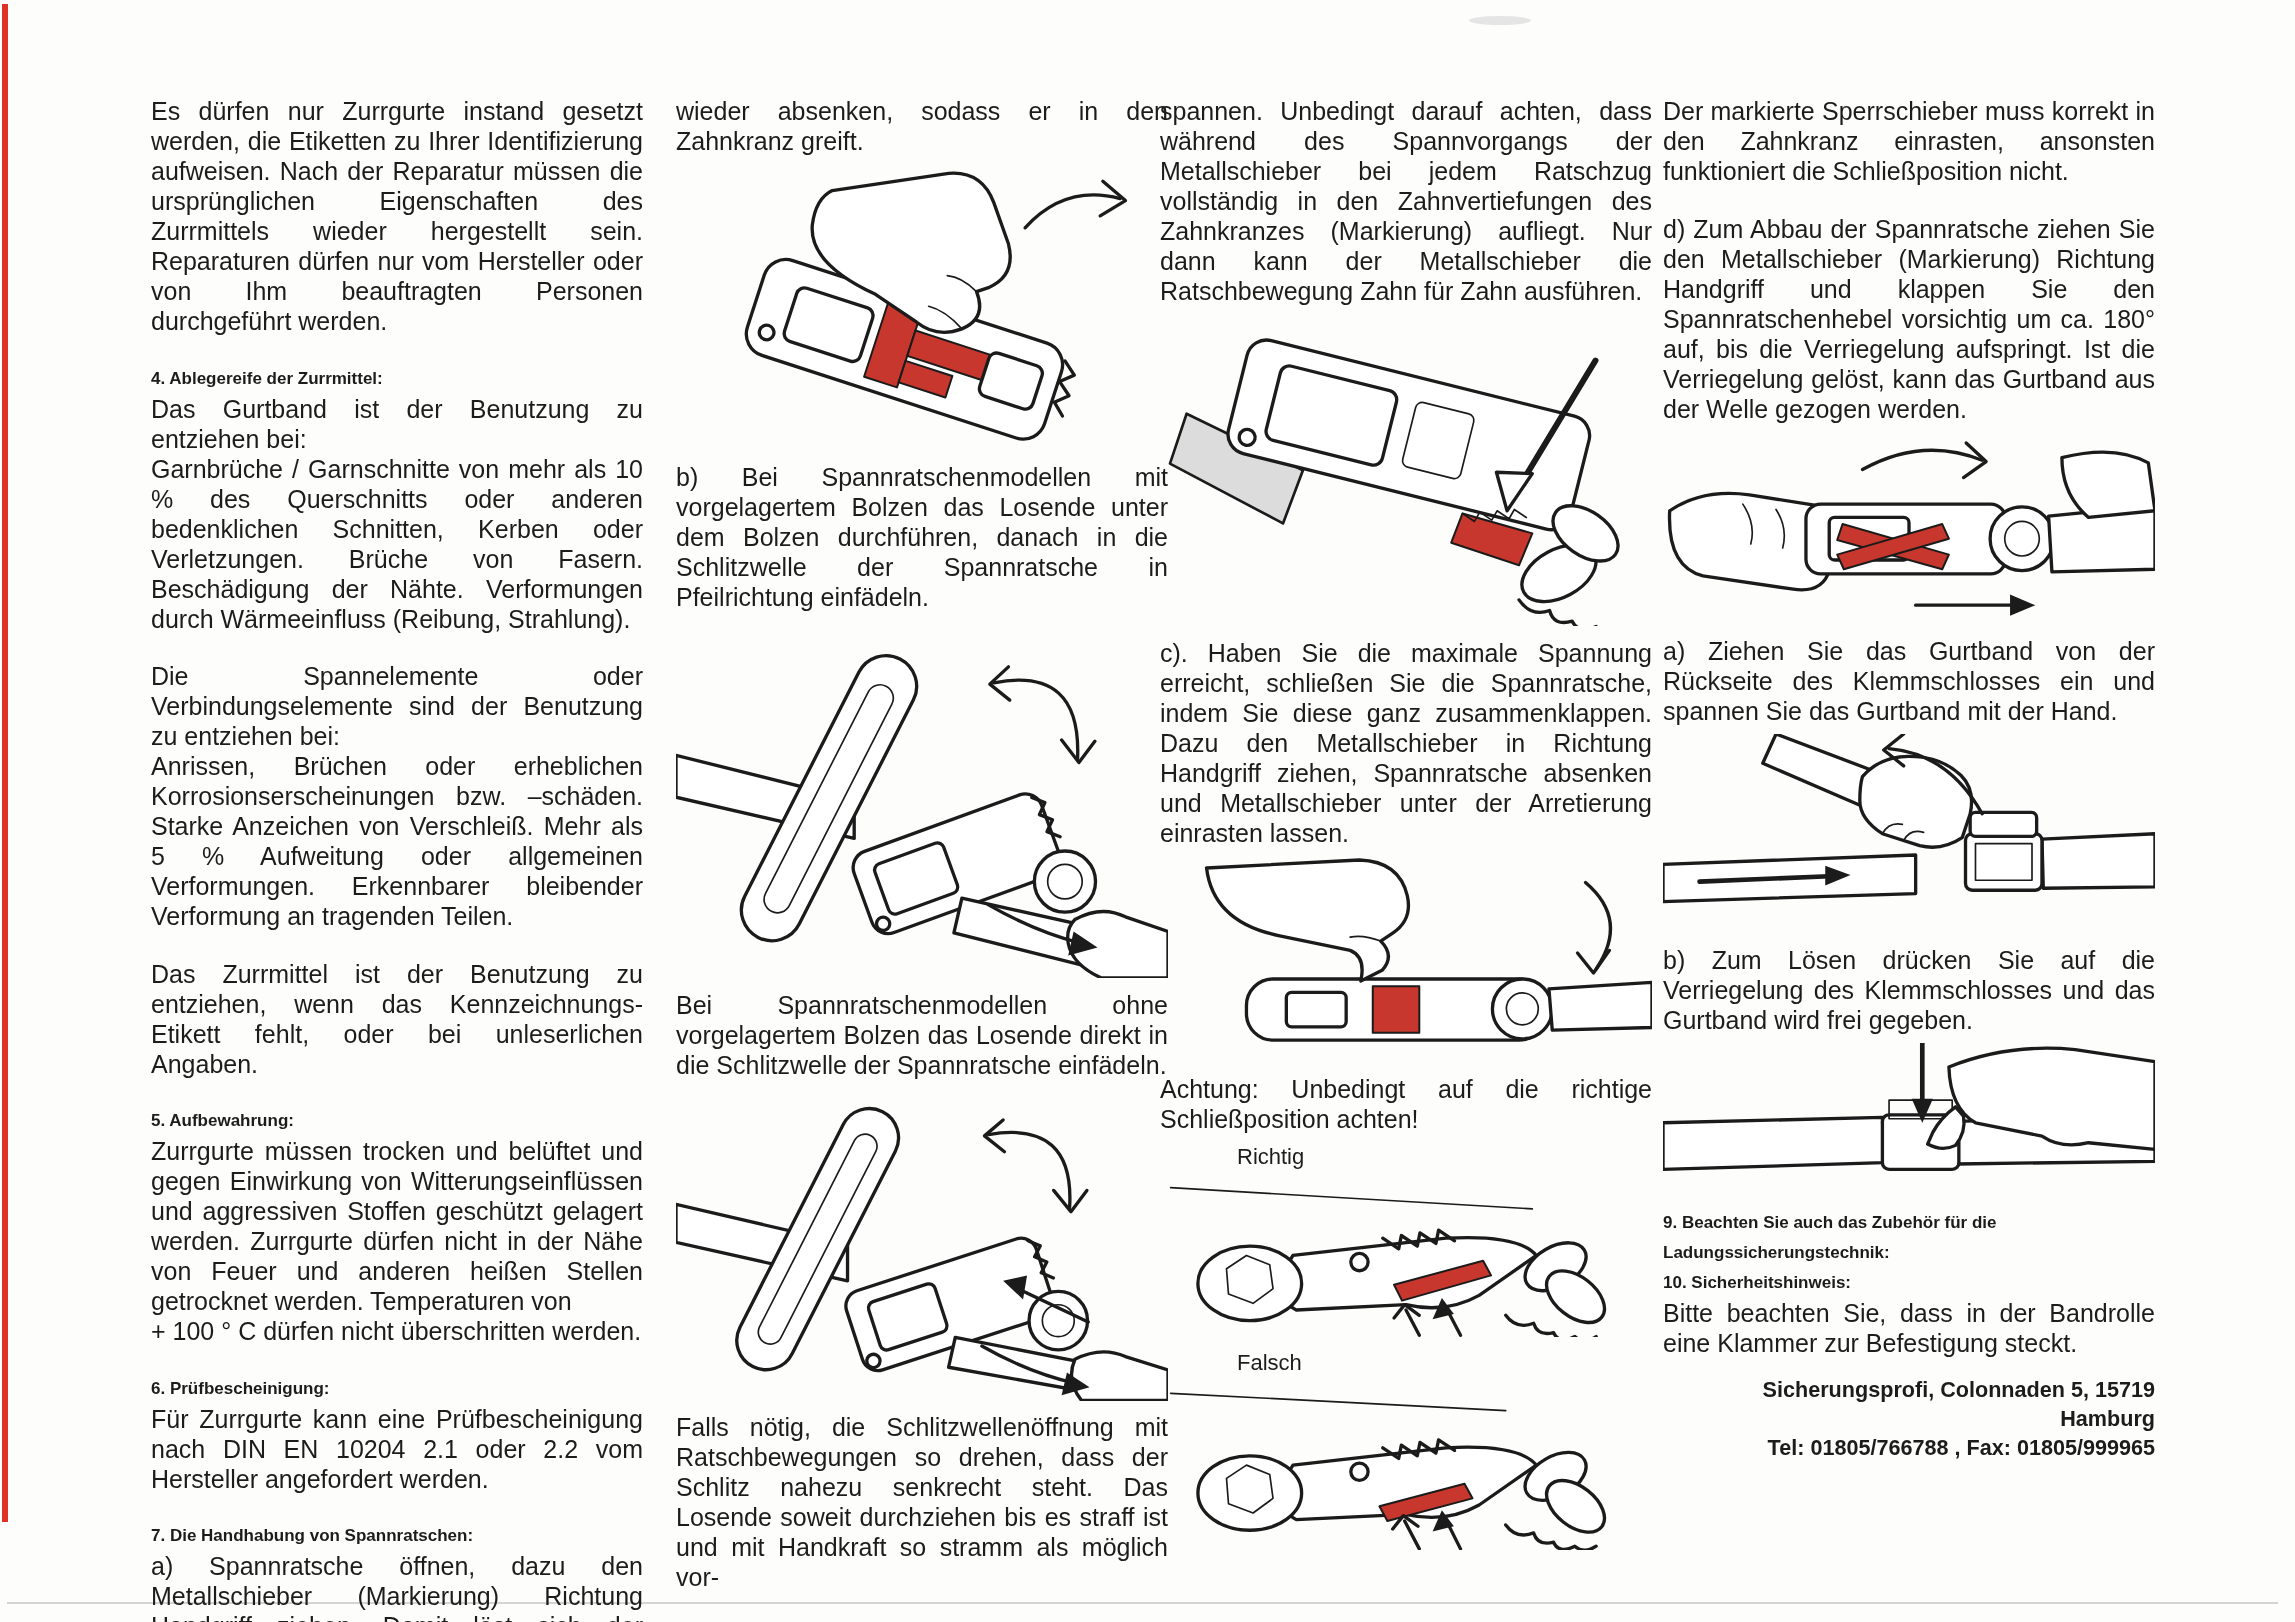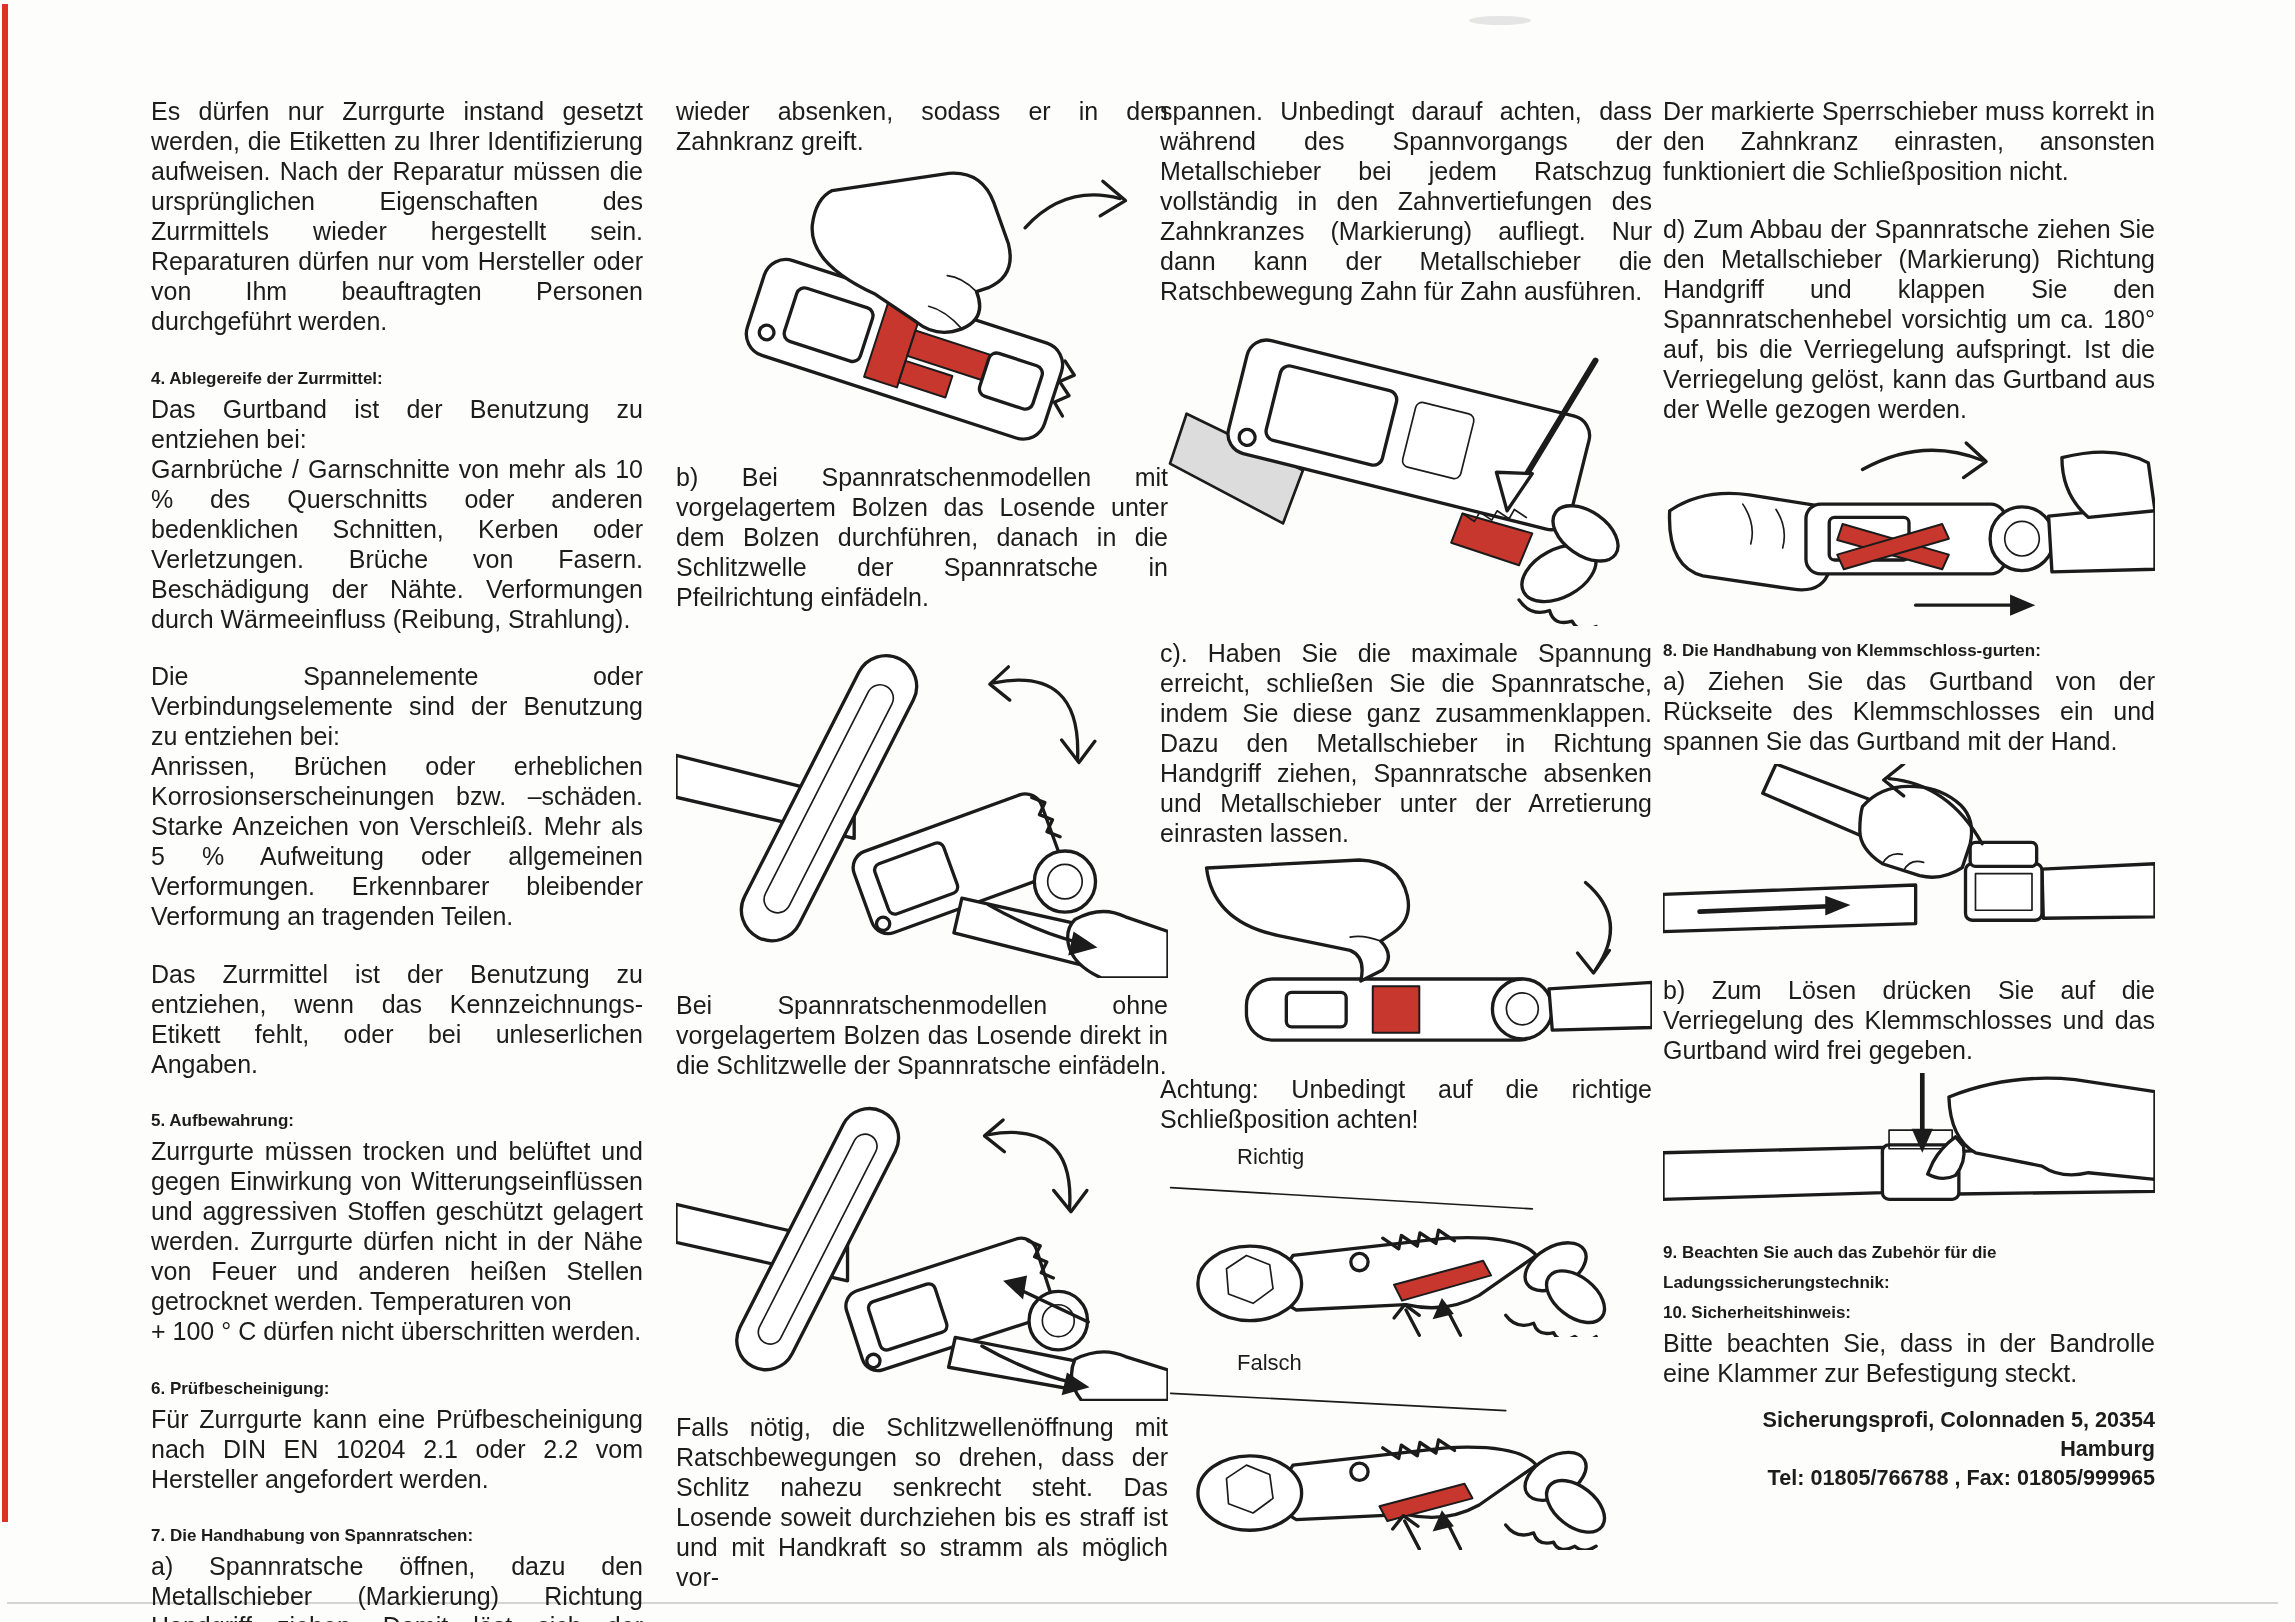--- a/index.html
+++ b/index.html
@@ -232,21 +232,20 @@
       <circle class="thin" cx="540" cy="162" r="26"></circle>
       <polygon class="wh" points="580,128 740,112 740,208 585,212"></polygon>
       <path class="wh" d="M600,40 Q680,20 730,48 L740,120 L640,130 Q600,96 600,40 Z"></path>
       <path class="o" d="M300,58 Q390,8 480,44"></path>
       <polyline class="o" points="456,18 486,46 452,70"></polyline>
       <path class="o" d="M380,262 L528,262"></path>
       <polygon class="ar" points="522,246 560,262 522,278"></polygon>
     </svg>
   </div>
 
-  <h3>8. Die Handhabung von Klemmschloss-gurten:</h3>
   <p class="small-gap">a) Ziehen Sie das Gurtband von der Rückseite des Klemmschlosses ein und spannen Sie das Gurtband mit der Hand.</p>
 
   <div class="illo">
     <svg viewBox="0 0 740 300" xmlns="http://www.w3.org/2000/svg">
       <polygon class="wh" points="0,196 380,182 380,240 0,252"></polygon>
       <path class="o" style="stroke-width:7" d="M55,222 L250,214"></path>
       <polygon class="ar" points="244,198 282,212 244,228"></polygon>
       <polygon class="wh" points="570,158 740,150 740,230 572,232"></polygon>
       <rect class="wh" x="455" y="150" width="115" height="85" rx="10"></rect>
       <rect class="thin" x="470" y="165" width="85" height="55"></rect>
@@ -273,18 +272,18 @@
       <polygon class="ar" points="374,84 406,84 390,120"></polygon>
     </svg>
   </div>
 
   <h3>9. Beachten Sie auch das Zubehör für die Ladungssicherungstechnik:</h3>
 
   <h3>10. Sicherheitshinweis:</h3>
   <p style="margin-bottom:14px">Bitte beachten Sie, dass in der Bandrolle eine Klammer zur Befestigung steckt.</p>
 
   <div class="footer">
-    <div>Sicherungsprofi,  Colonnaden 5, 20354 Hamburg</div>
+    <div>Sicherungsprofi,  Colonnaden 5, 15719 Hamburg</div>
     <div>Tel: 01805/766788 , Fax: 01805/999965</div>
 
   </div>
 </div>
 
 
 </body></html>

